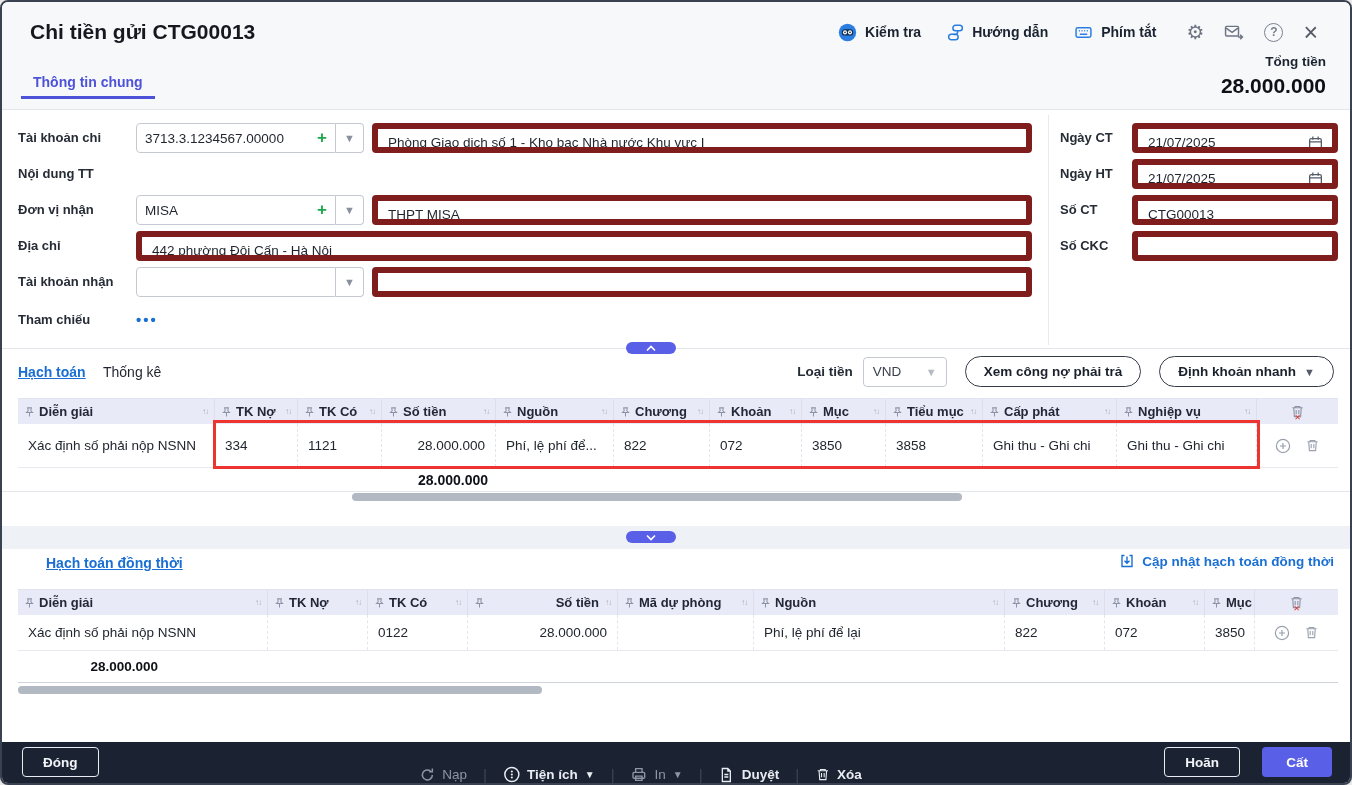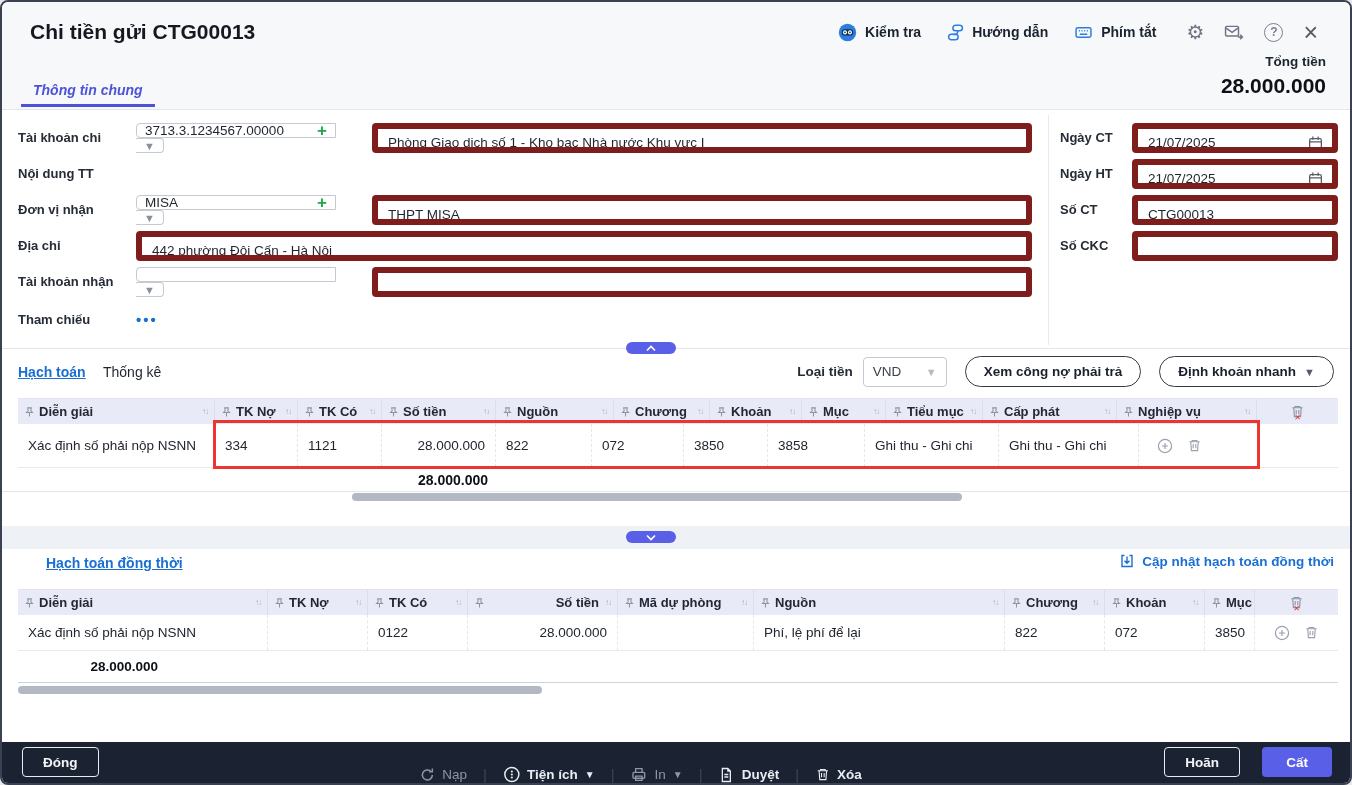--- a/index.html
+++ b/index.html
@@ -11,29 +11,29 @@
   .titlebar { position:absolute; left:0; top:0; width:100%; height:108px; background:#f7f8fa; border-bottom:1px solid #e3e6ea;padding-left:46px; }
   .win-title { position:absolute; left:28px; top:18px; font-size:21px; font-weight:700; color:#15191f; }
   .top-actions { position:absolute; right:32px; top:20px; display:flex; align-items:center; gap:26px; }
   .ta-item { display:flex; align-items:center; gap:8px; font-size:14px; font-weight:700; color:#1b2330; cursor:pointer; }
   .ta-icons { display:flex; align-items:center; gap:20px; margin-left:4px; }
   .gear-glyph { font-size:20px; color:#6d7482; line-height:1; }
   .help-circ { width:19px; height:19px; border:1.6px solid #7a8190; border-radius:50%; color:#7a8190; font-size:12px; font-weight:700; display:flex; align-items:center; justify-content:center; }
   .close-glyph { font-size:25px; color:#555c68; line-height:19px; }
   .total-label { position:absolute; right:24px; top:52px; font-size:13.5px; font-weight:700; color:#1b2330; }
   .total-value { position:absolute; right:24px; top:72px; font-size:21px; font-weight:800; color:#0d1117; }
-  .tab-general { position:absolute; left:19px; top:80px; padding:0 12px 6px 12px; font-size:14px; font-weight:700; color:#4d52d9; border-bottom:3px solid #4d52d9;font-style:italic; }
+  .tab-general { position:absolute; left:19px; top:72px; padding:0 12px 6px 12px; font-size:14px; font-weight:700; color:#4d52d9; border-bottom:3px solid #4d52d9; }
 
   
   .form-area { position:absolute; left:0; top:109px; width:100%; height:237px; background:#fff; }
   .form-vdiv { position:absolute; left:1046px; top:4px; height:230px; width:1px; background:#e8eaee; }
   .f-label { position:absolute; left:16px; font-size:13px; font-weight:700; color:#262c36; line-height:30px; }
   .r-label { position:absolute; left:1058px; font-size:13px; font-weight:700; color:#262c36; line-height:30px; }
   .field { position:absolute; height:30px; background:#fff; border:6px solid #7f1d1d; border-radius:4px; font-size:13.5px; color:#1f242e; line-height:28px; padding:0 10px; white-space:nowrap; overflow:hidden; }
-  .combo { position:absolute; height:30px; display:flex;flex-direction:column; }
+  .combo { position:absolute; height:30px; display:flex; }
   .combo-main { width:200px; height:30px; border:1px solid #c4c9d2; border-radius:4px 0 0 4px; display:flex; align-items:center; padding:0 8px; font-size:13.5px; color:#1f242e; background:#fff; overflow:hidden; white-space:nowrap; }
   .combo-main .val { flex:1; overflow:hidden; }
   .plus-glyph { color:#1ba94c; font-size:17px; font-weight:700; margin-left:4px; }
   .combo-dd { width:28px; height:30px; border:1px solid #c4c9d2; border-left:none; border-radius:0 4px 4px 0; display:flex; align-items:center; justify-content:center; color:#8a90a0; font-size:11px; background:#fff; }
   .cal-ic { position:absolute; right:8px; top:6px; color:#555c68; }
   .dots-link { position:absolute; left:134px; color:#1a6fd4; font-size:15px; font-weight:800; letter-spacing:2px; line-height:30px; cursor:pointer; }
 
   
   .hr-line { position:absolute; left:0; width:100%; height:1px; background:#e3e6ea; }
   .pill { position:absolute; left:624px; width:50px; height:12px; background:#5a5fe8; border-radius:6px; display:flex; align-items:center; justify-content:center; cursor:pointer; }
@@ -382,20 +382,21 @@
             </svg>
           <span class="trash-x-mark">✕</span>
         </span>
       </div>
     </div>
     <div class="trow">
       <div class="td t1c0">Xác định số phải nộp NSNN</div>
       <div class="td t1c1">334</div>
       <div class="td t1c2">1121</div>
       <div class="td t1c3 num">28.000.000</div>
+      <div class="td t1c4">Phí, lệ phí để...</div>
       <div class="td t1c5">822</div>
       <div class="td t1c6">072</div>
       <div class="td t1c7">3850</div>
       <div class="td t1c8">3858</div>
       <div class="td t1c9">Ghi thu - Ghi chi</div>
       <div class="td t1c10">Ghi thu - Ghi chi</div>
       <div class="td t1act td-act">
         <svg class="ic" width="16" height="16" viewBox="0 0 16 16">
             <use href="#i-plus-circle"></use>
           </svg>

